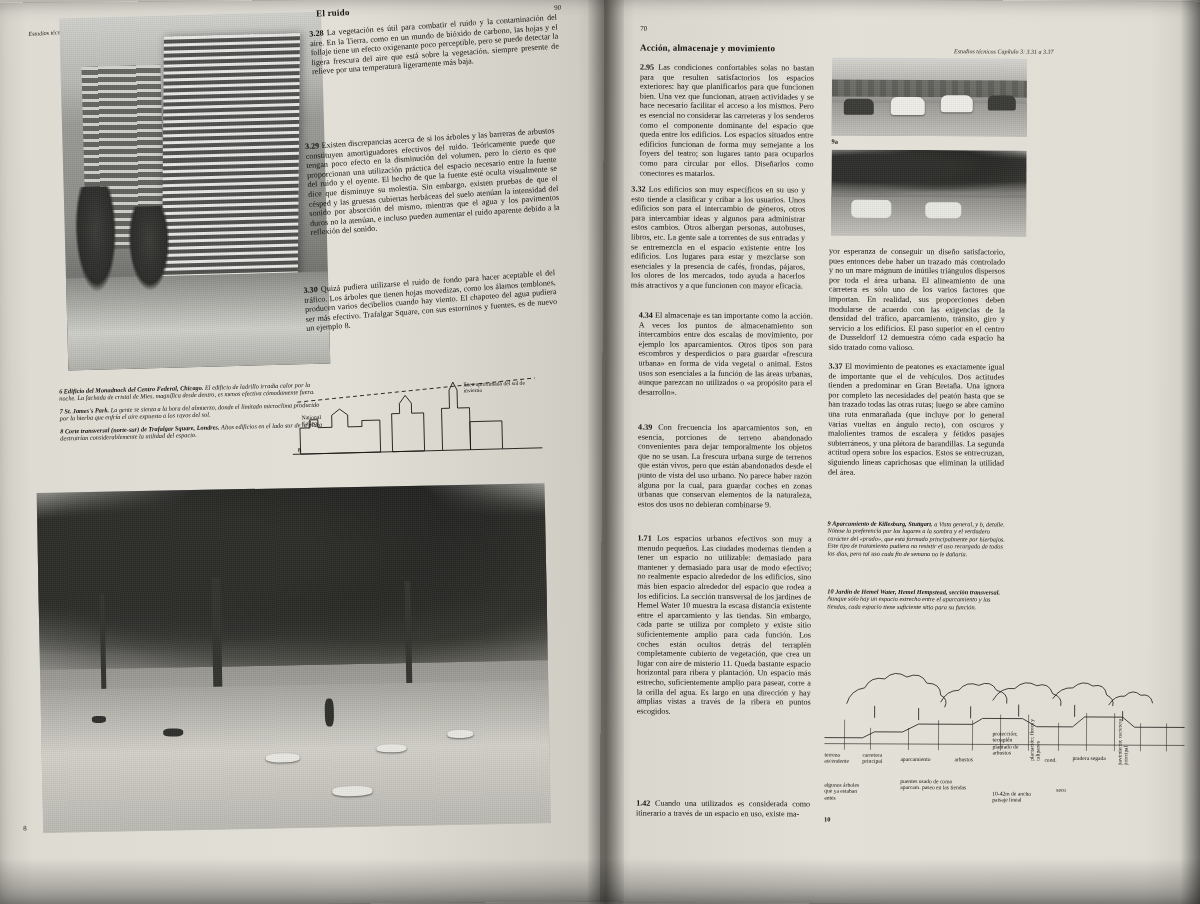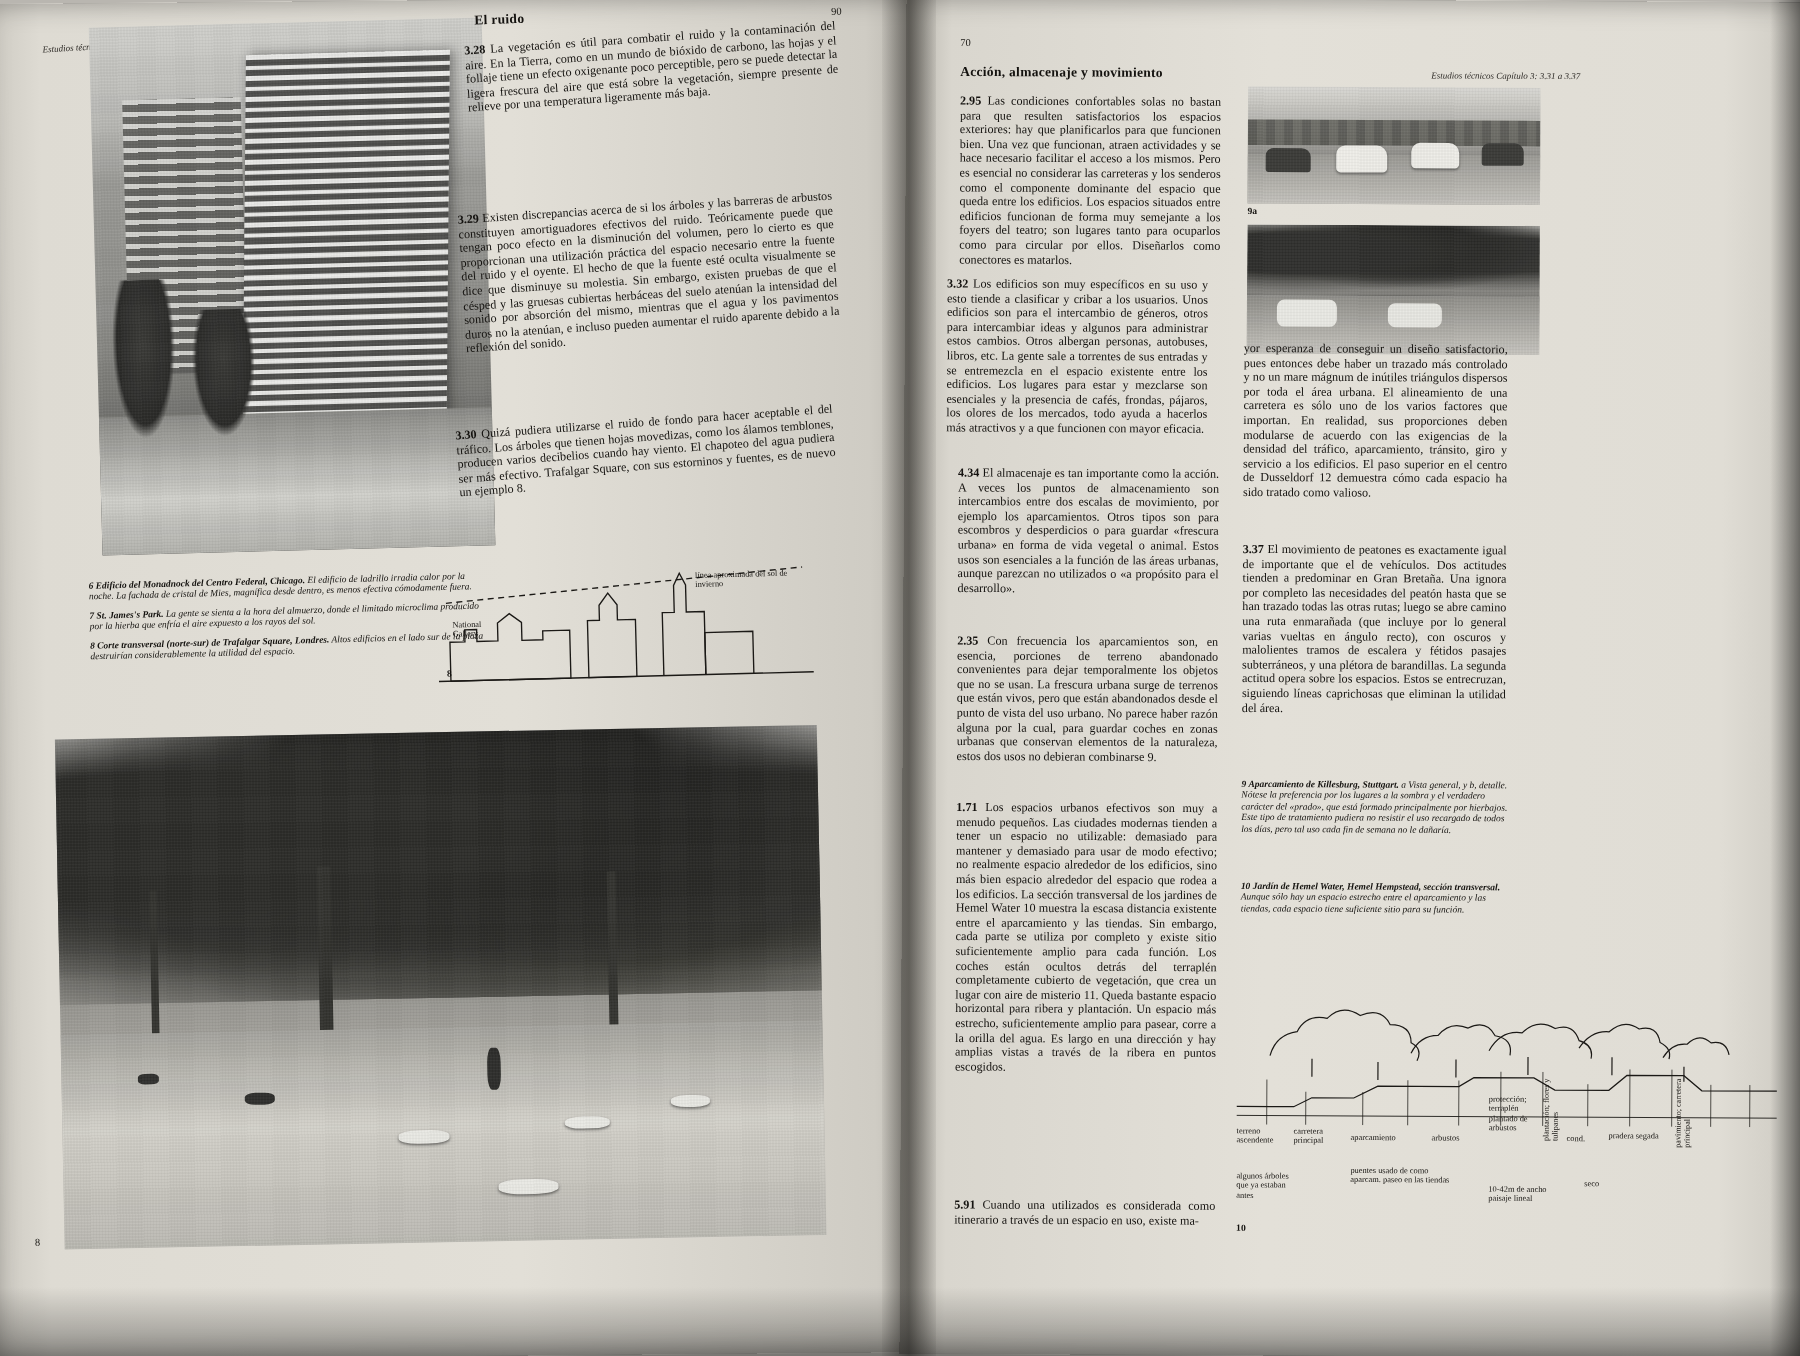--- a/index.html
+++ b/index.html
@@ -225,29 +225,29 @@
     </div>
     <div class="txt body" style="left:28px;top:186px;width:174px;">
       <b>3.32</b>
       <span>Los edificios son muy específicos en su uso y esto tiende a clasificar y cribar a los usuarios. Unos edificios son para el intercambio de géneros, otros para intercambiar ideas y algunos para administrar estos cambios. Otros albergan personas, autobuses, libros, etc. La gente sale a torrentes de sus entradas y se entremezcla en el espacio existente entre los edificios. Los lugares para estar y mezclarse son esenciales y la presencia de cafés, frondas, pájaros, los olores de los mercados, todo ayuda a hacerlos más atractivos y a que funcionen con mayor eficacia.</span>
     </div>
     <div class="txt body" style="left:36px;top:312px;width:174px;">
       <b>4.34</b>
       <span>El almacenaje es tan importante como la acción. A veces los puntos de almacenamiento son intercambios entre dos escalas de movimiento, por ejemplo los aparcamientos. Otros tipos son para escombros y desperdicios o para guardar «frescura urbana» en forma de vida vegetal o animal. Estos usos son esenciales a la función de las áreas urbanas, aunque parezcan no utilizados o «a propósito para el desarrollo».</span>
     </div>
     <div class="txt body" style="left:36px;top:424px;width:174px;">
-      <b>2.35</b>
+      <b>4.39</b>
       <span>Con frecuencia los aparcamientos son, en esencia, porciones de terreno abandonado convenientes para dejar temporalmente los objetos que no se usan. La frescura urbana surge de terrenos que están vivos, pero que están abandonados desde el punto de vista del uso urbano. No parece haber razón alguna por la cual, para guardar coches en zonas urbanas que conservan elementos de la naturaleza, estos dos usos no debieran combinarse 9.</span>
     </div>
     <div class="txt body" style="left:36px;top:535px;width:174px;">
       <b>1.71</b>
       <span>Los espacios urbanos efectivos son muy a menudo pequeños. Las ciudades modernas tienden a tener un espacio no utilizable: demasiado para mantener y demasiado para usar de modo efectivo; no realmente espacio alrededor de los edificios, sino más bien espacio alrededor del espacio que rodea a los edificios. La sección transversal de los jardines de Hemel Water 10 muestra la escasa distancia existente entre el aparcamiento y las tiendas. Sin embargo, cada parte se utiliza por completo y existe sitio suficientemente amplio para cada función. Los coches están ocultos detrás del terraplén completamente cubierto de vegetación, que crea un lugar con aire de misterio 11. Queda bastante espacio horizontal para ribera y plantación. Un espacio más estrecho, suficientemente amplio para pasear, corre a la orilla del agua. Es largo en una dirección y hay amplias vistas a través de la ribera en puntos escogidos.</span>
     </div>
     <div class="txt body" style="left:36px;top:800px;width:174px;">
-      <b>5.91</b>
+      <b>1.42</b>
       <span>Cuando una utilizados es considerada como itinerario a través de un espacio en uso, existe ma-</span>
     </div>
 
     <div class="photo ph3" style="left:228px;top:58px;width:195px;height:78px;">
       <div class="hedge"></div>
       <div class="road"></div>
       <div class="cardk" style="left:6%;top:52%;width:30px;height:16px;"></div>
       <div class="car" style="left:30%;top:50%;width:34px;height:18px;"></div>
       <div class="car" style="left:56%;top:48%;width:32px;height:17px;"></div>
       <div class="cardk" style="left:80%;top:47%;width:28px;height:15px;"></div>
@@ -256,21 +256,21 @@
     <div class="txt tiny" style="left:228px;top:138px;font-weight:bold;">9a</div>
 
     <div class="photo ph4" style="left:228px;top:150px;width:195px;height:86px;">
       <div class="trees"></div>
       <div class="grass"></div>
       <div class="car" style="left:10%;top:58%;width:40px;height:18px;"></div>
       <div class="car" style="left:48%;top:60%;width:36px;height:16px;"></div>
       <div class="grain"></div>
     </div>
 
-    <div class="txt body" style="left:226px;top:228px;width:176px;">
+    <div class="txt body" style="left:226px;top:247px;width:176px;">
       <span>yor esperanza de conseguir un diseño satisfactorio, pues entonces debe haber un trazado más controlado y no un mare mágnum de inútiles triángulos dispersos por toda el área urbana. El alineamiento de una carretera es sólo uno de los varios factores que importan. En realidad, sus proporciones deben modularse de acuerdo con las exigencias de la densidad del tráfico, aparcamiento, tránsito, giro y servicio a los edificios. El paso superior en el centro de Dusseldorf 12 demuestra cómo cada espacio ha sido tratado como valioso.</span>
     </div>
     <div class="txt body" style="left:226px;top:362px;width:176px;">
       <b>3.37</b>
       <span>El movimiento de peatones es exactamente igual de importante que el de vehículos. Dos actitudes tienden a predominar en Gran Bretaña. Una ignora por completo las necesidades del peatón hasta que se han trazado todas las otras rutas; luego se abre camino una ruta enmarañada (que incluye por lo general varias vueltas en ángulo recto), con oscuros y malolientes tramos de escalera y fétidos pasajes subterráneos, y una plétora de barandillas. La segunda actitud opera sobre los espacios. Estos se entrecruzan, siguiendo líneas caprichosas que eliminan la utilidad del área.</span>
     </div>
 
     <div class="txt cap" style="left:226px;top:520px;width:180px;">
       <span class="num">9</span> <b>Aparcamiento de Killesburg, Stuttgart.</b>
       <span>a Vista general, y b, detalle. Nótese la preferencia por los lugares a la sombra y el verdadero carácter del «prado», que está formado principalmente por hierbajos. Este tipo de tratamiento pudiera no resistir el uso recargado de todos los días, pero tal uso cada fin de semana no le dañaría.</span>

